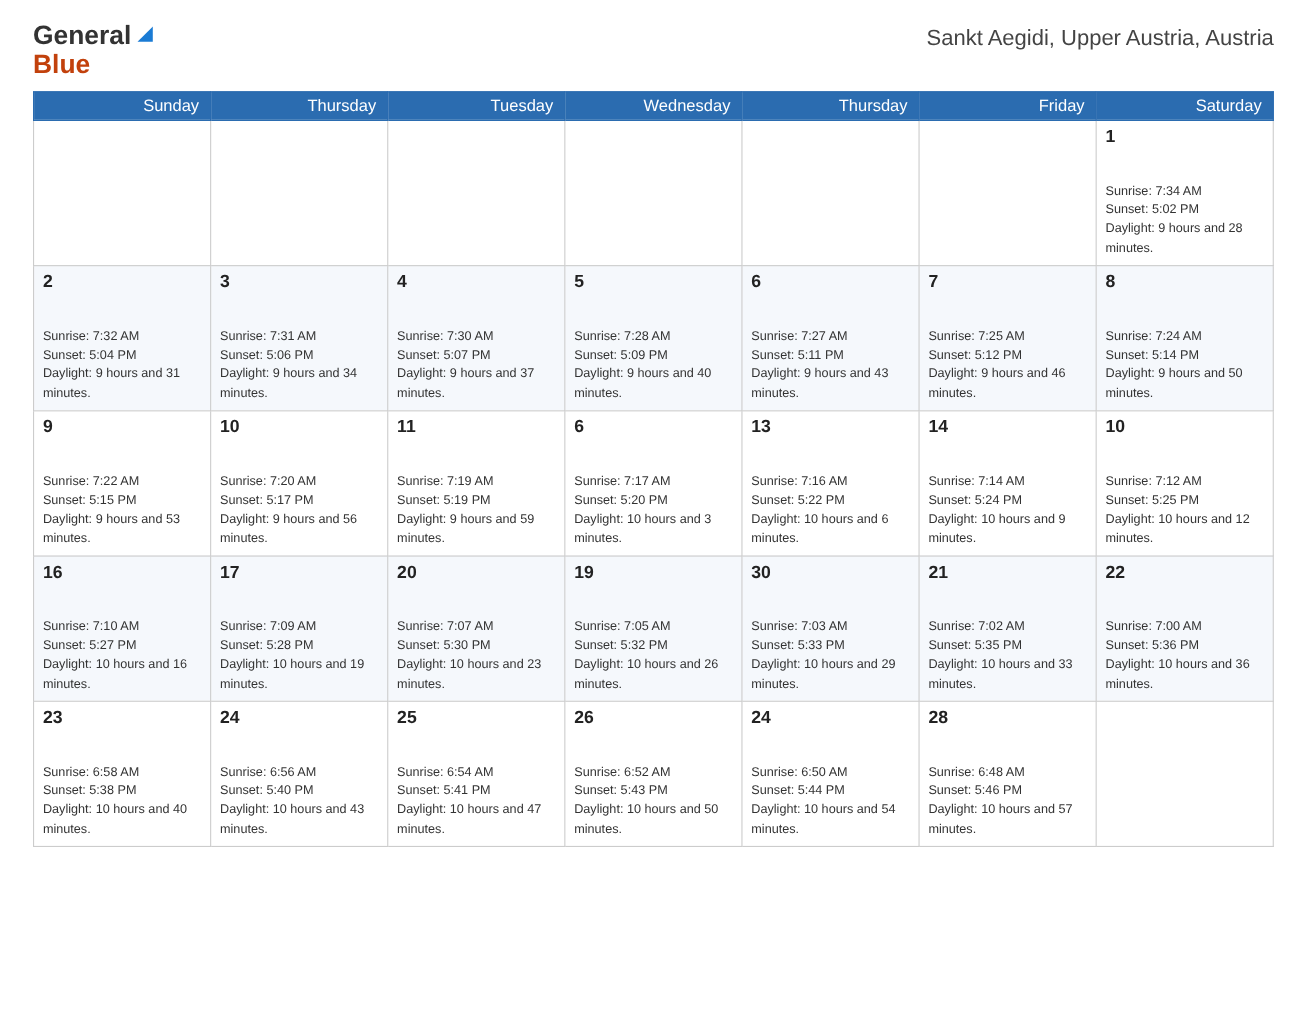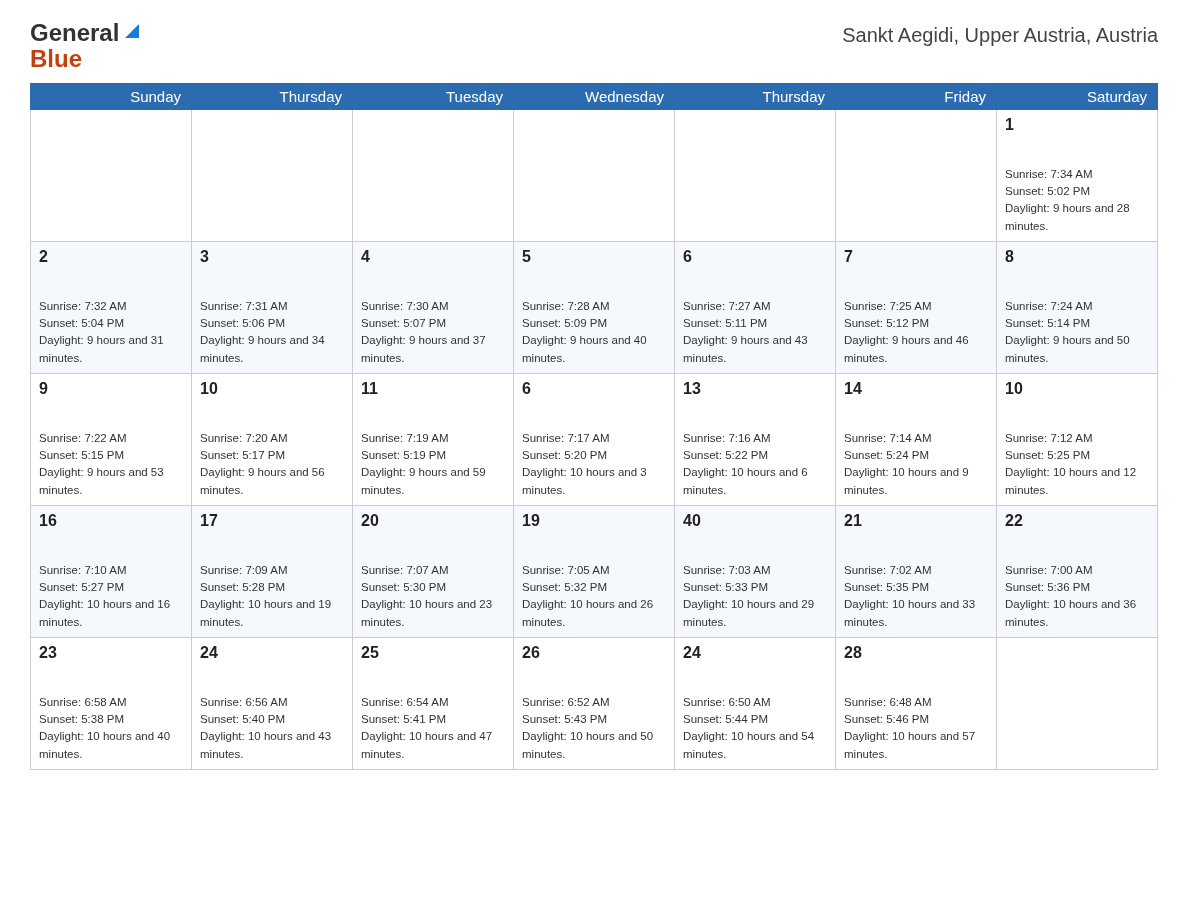--- a/index.html
+++ b/index.html
@@ -217,21 +217,21 @@
         </td>
         <td>
           <span class="day-number">20</span>
           <div class="day-info">Sunrise: 7:07 AM<br>Sunset: 5:30 PM<br>Daylight: 10 hours and 23 minutes.</div>
         </td>
         <td>
           <span class="day-number">19</span>
           <div class="day-info">Sunrise: 7:05 AM<br>Sunset: 5:32 PM<br>Daylight: 10 hours and 26 minutes.</div>
         </td>
         <td>
-          <span class="day-number">40</span>
+          <span class="day-number">30</span>
           <div class="day-info">Sunrise: 7:03 AM<br>Sunset: 5:33 PM<br>Daylight: 10 hours and 29 minutes.</div>
         </td>
         <td>
           <span class="day-number">21</span>
           <div class="day-info">Sunrise: 7:02 AM<br>Sunset: 5:35 PM<br>Daylight: 10 hours and 33 minutes.</div>
         </td>
         <td>
           <span class="day-number">22</span>
           <div class="day-info">Sunrise: 7:00 AM<br>Sunset: 5:36 PM<br>Daylight: 10 hours and 36 minutes.</div>
         </td>

